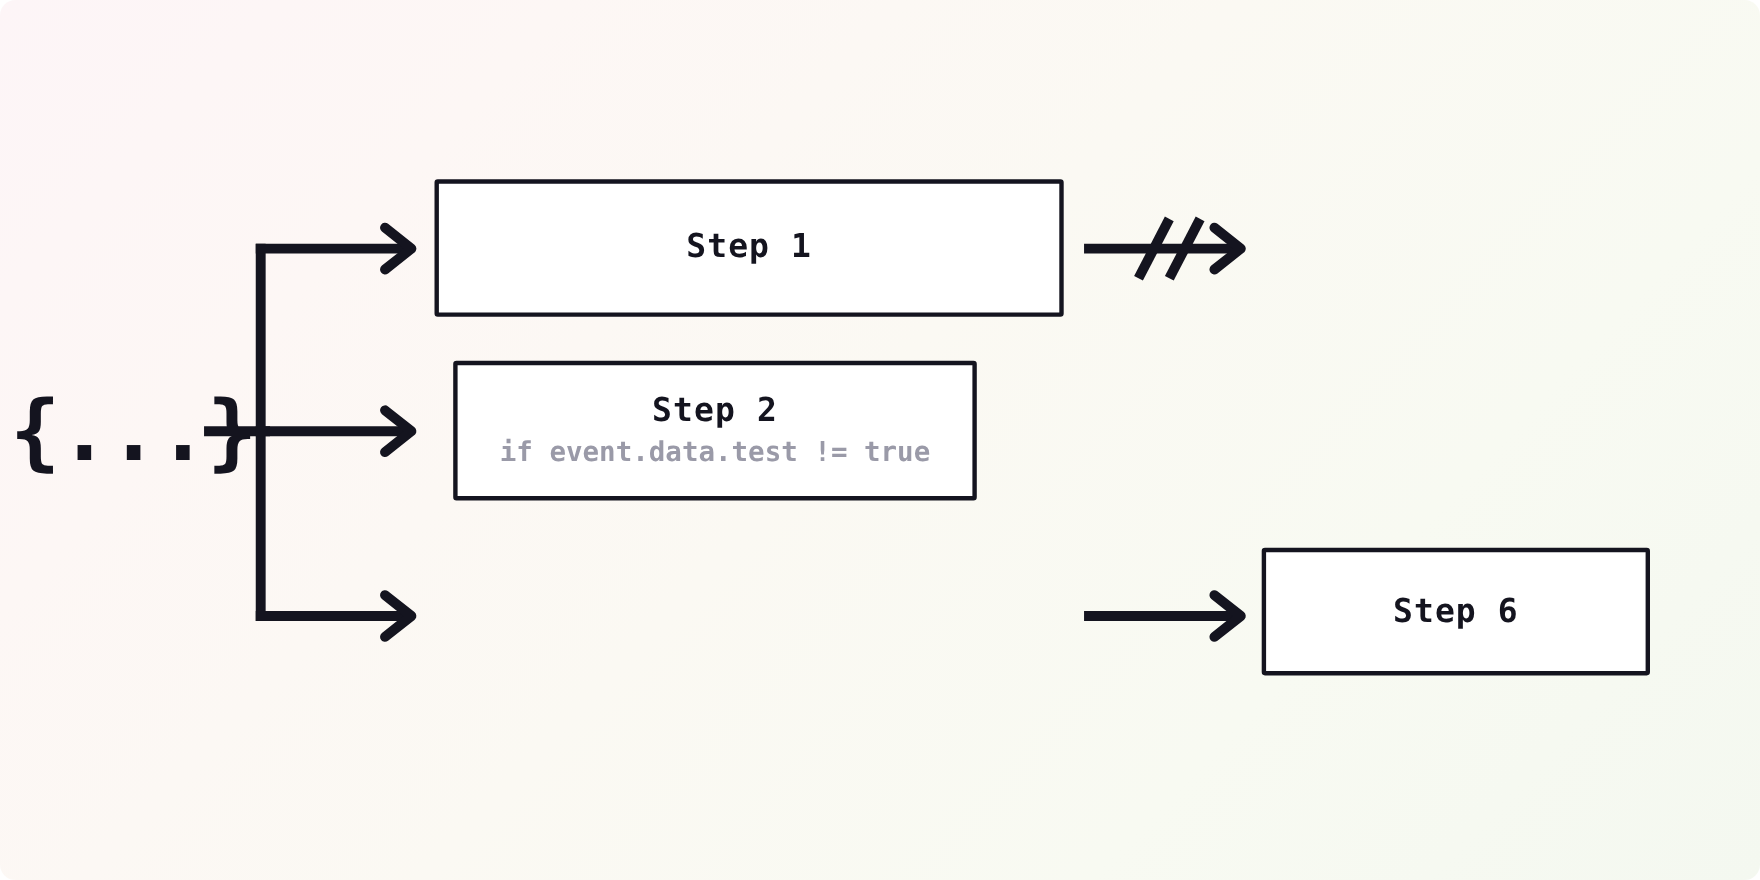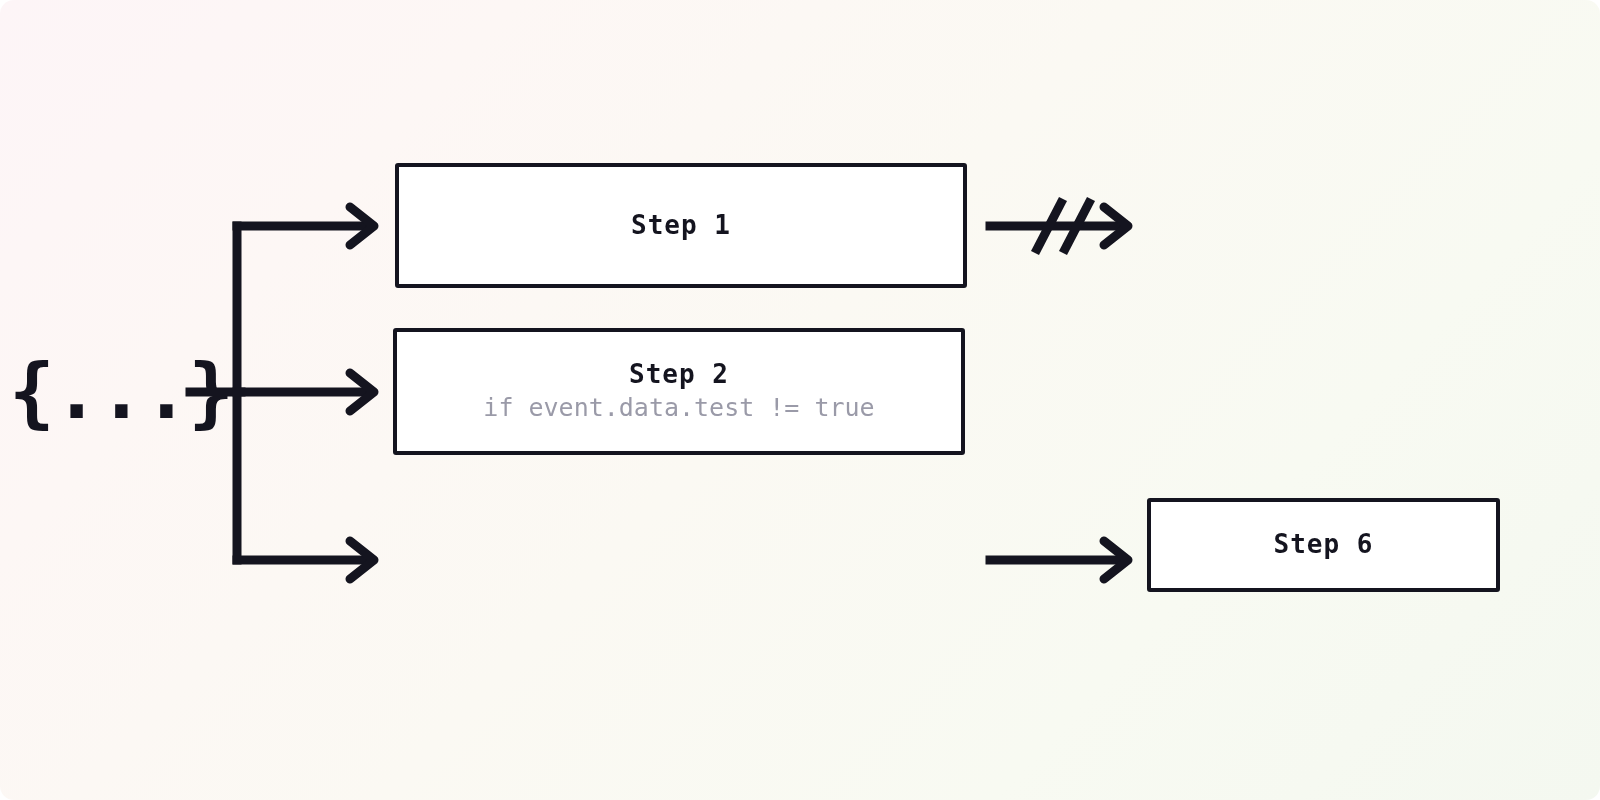--- a/index.html
+++ b/index.html
@@ -54,42 +54,42 @@
     border: 4px solid #14141f;
     border-radius: 3px;
     display: flex;
     flex-direction: column;
     align-items: center;
     justify-content: center;
     text-align: center;
   }
   .step-title {
     font-family: "DejaVu Sans Mono", "Liberation Mono", monospace;
-    font-size: 26px;
+    font-size: 30px;
     font-weight: bold;
     color: #14141f;
     letter-spacing: 1px;
     line-height: 1.15;
   }
   .step-sub {
     font-family: "DejaVu Sans Mono", "Liberation Mono", monospace;
     font-size: 25px;
-    font-weight: normal;
+    font-weight: bold;
     color: #9a9aa8;
     letter-spacing: 0px;
     line-height: 1.2;
     margin-top: 4px;
   }
   
   #box-step1 { left: 395px; top: 163px;  width: 572px; height: 125px; }
-  #box-step2 { left: 393px; top: 328px;  width: 572px; height: 127px; }
+  #box-step2 { left: 412px; top: 328px;  width: 476px; height: 127px; }
   #box-step3 { left: 395px; top: 496px;  width: 572px; height: 127px; }
   
   #box-step5 { left: 1147px; top: 167px; width: 353px; height: 124px; }
-  #box-step6 { left: 1147px; top: 498px; width: 353px; height: 94px; text-align: right; }
+  #box-step6 { left: 1147px; top: 498px; width: 353px; height: 116px; text-align: right; }
 </style>
 </head>
 <body>
 
 <div id="canvas">
 
   <div class="event-source">{...}</div>
 
   <svg id="wires" viewBox="0 0 1600 800" xmlns="http://www.w3.org/2000/svg">
 

